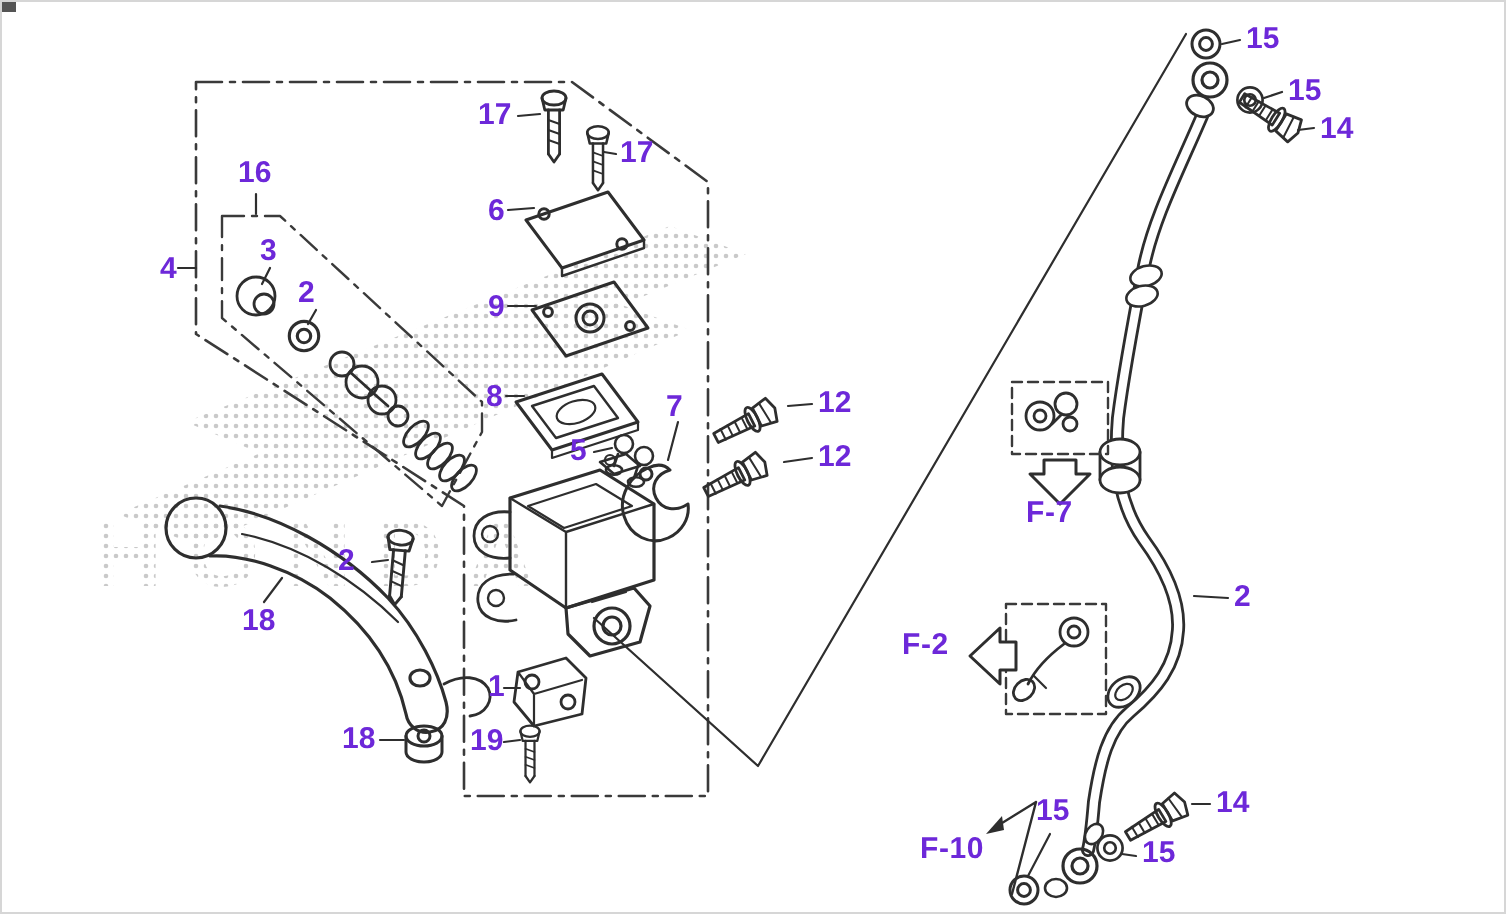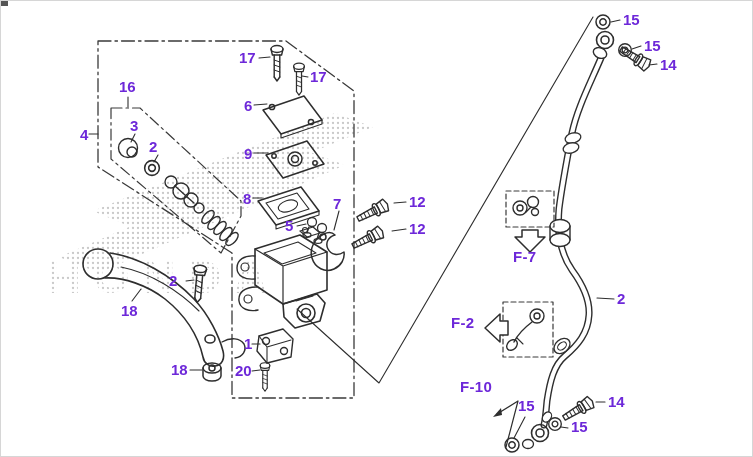--- a/index.html
+++ b/index.html
@@ -266,27 +266,27 @@
   <span class="plabel" style="left:129px;top:117px">3</span>
   <span class="plabel" style="left:148px;top:138px">2</span>
   <span class="plabel" style="left:284px;top:217px">5</span>
   <span class="plabel" style="left:332px;top:195px">7</span>
   <span class="plabel" style="left:408px;top:193px">12</span>
   <span class="plabel" style="left:408px;top:220px">12</span>
   <span class="plabel" style="left:120px;top:302px">18</span>
   <span class="plabel" style="left:168px;top:272px">2</span>
   <span class="plabel" style="left:170px;top:361px">18</span>
   <span class="plabel" style="left:243px;top:335px">1</span>
-  <span class="plabel" style="left:234px;top:362px">20</span>
+  <span class="plabel" style="left:234px;top:362px">19</span>
   <span class="plabel" style="left:622px;top:11px">15</span>
   <span class="plabel" style="left:643px;top:37px">15</span>
   <span class="plabel" style="left:659px;top:56px">14</span>
   <span class="plabel" style="left:616px;top:290px">2</span>
   <span class="plabel" style="left:517px;top:397px">15</span>
   <span class="plabel" style="left:570px;top:418px">15</span>
   <span class="plabel" style="left:607px;top:393px">14</span>
 
   <span class="plabel ref" style="left:512px;top:248px">F-7</span>
   <span class="plabel ref" style="left:450px;top:314px">F-2</span>
-  <span class="plabel ref" style="left:459px;top:378px">F-10</span>
+  <span class="plabel ref" style="left:459px;top:416px">F-10</span>
 </div>
 
 </div>
 
 </body></html>

